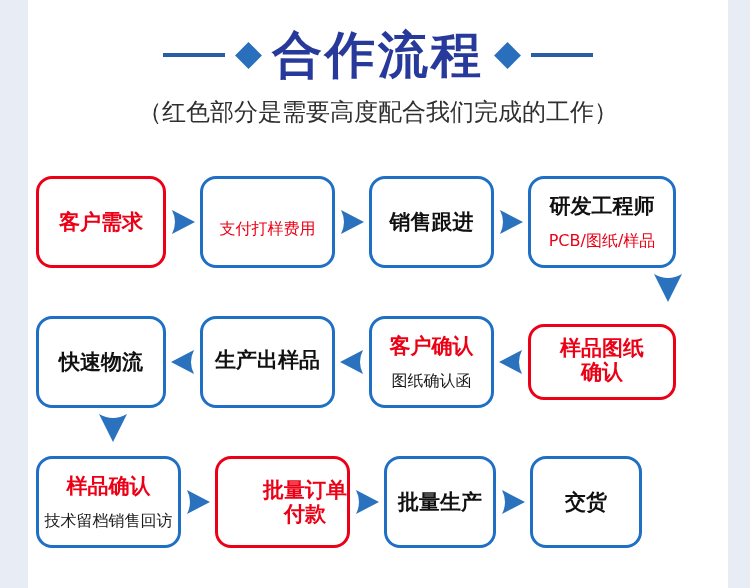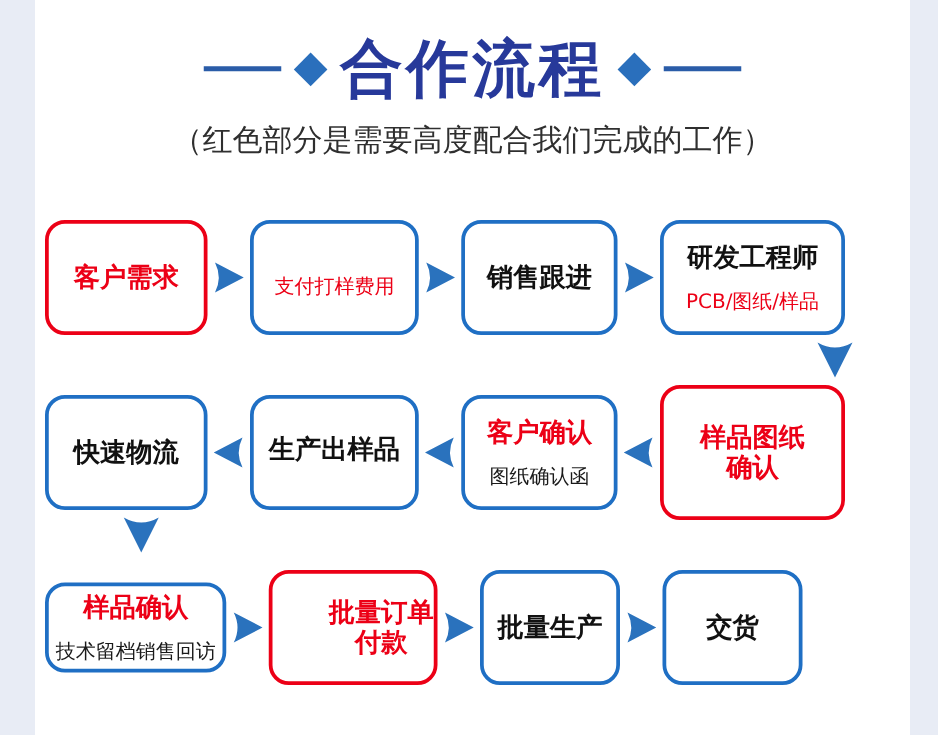--- a/index.html
+++ b/index.html
@@ -198,26 +198,26 @@
         </div>
         <div class="node blue" style="width: 125px; height: 92px;">
           <div class="node-title t-red">客户确认</div>
           <div class="node-sub s-black">图纸确认函</div>
         </div>
         <div class="arrow-h">
           <svg width="30" height="30" viewBox="0 0 30 30">
             <path d="M26 3 Q20 15 26 27 L3 15 Z" fill="#2a72bd"></path>
           </svg>
         </div>
-        <div class="node red" style="width: 148px; height: 108px;">
+        <div class="node red" style="width: 148px; height: 76px; font-family: Liberation Mono, monospace;">
           <div class="node-title t-red">样品图纸<br>确认</div>
         </div>
       </div>
     <div class="row" id="row3">
-        <div class="node blue" style="width: 145px; height: 72px;">
+        <div class="node blue" style="width: 145px; height: 92px;">
           <div class="node-title t-red">样品确认</div>
           <div class="node-sub s-black">技术留档销售回访</div>
         </div>
         <div class="arrow-h">
           <svg width="30" height="30" viewBox="0 0 30 30">
             <path d="M4 3 Q10 15 4 27 L27 15 Z" fill="#2a72bd"></path>
           </svg>
         </div>
         <div class="node red" style="width: 135px; height: 92px; align-items: flex-end;">
           <div class="node-title t-red">批量订单<br>付款</div>

